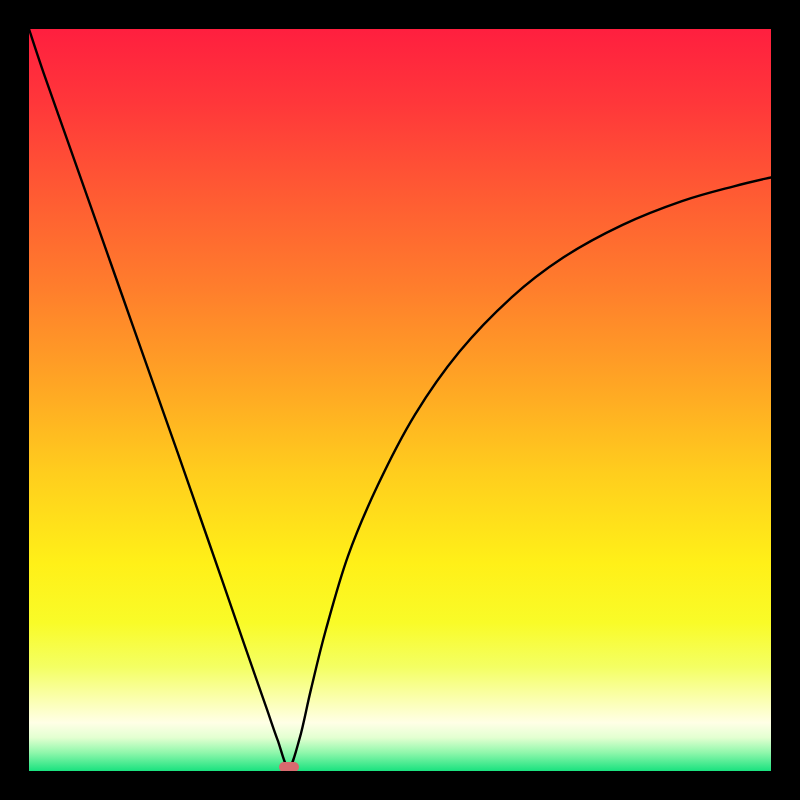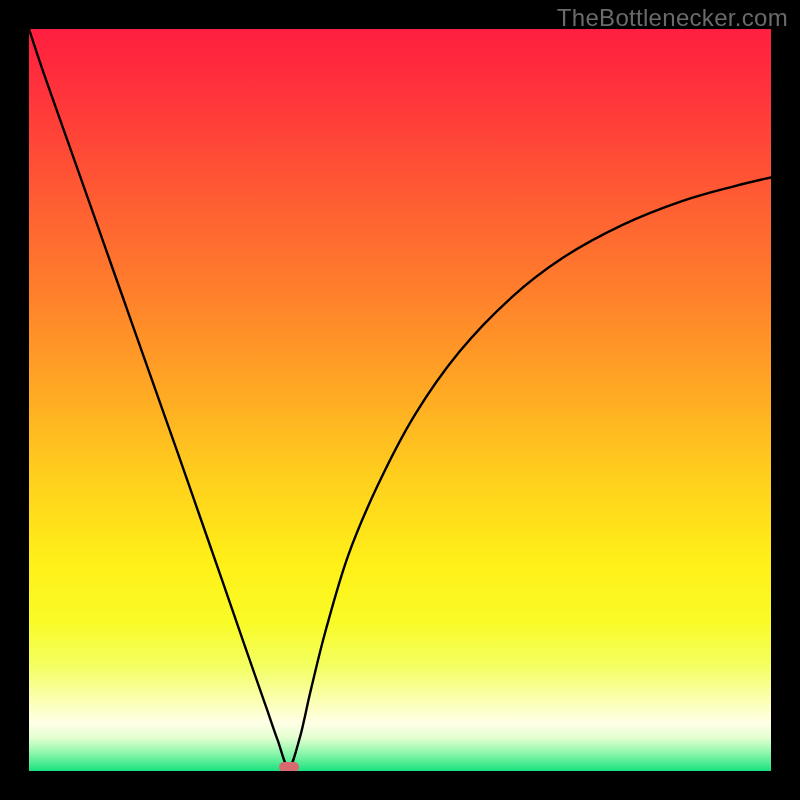--- a/index.html
+++ b/index.html
@@ -53,21 +53,20 @@
     background: #d86a6f;
     transform: translate(-50%, -50%);
     z-index: 3;
   }
 </style>
 </head>
 <body>
 
 <div class="frame">
 
-  <div class="watermark">TheBottlenecker.com</div>
 
   <div class="plot-area">
 
     <svg class="gradient-bg" viewBox="0 0 742 742" preserveAspectRatio="none">
       <defs>
         <linearGradient id="bg-grad" x1="0" y1="0" x2="0" y2="1">
             <stop offset="0%" stop-color="#ff1f3f"></stop>
             <stop offset="10%" stop-color="#ff373a"></stop>
             <stop offset="22%" stop-color="#ff5a33"></stop>
             <stop offset="35%" stop-color="#ff7e2c"></stop>

